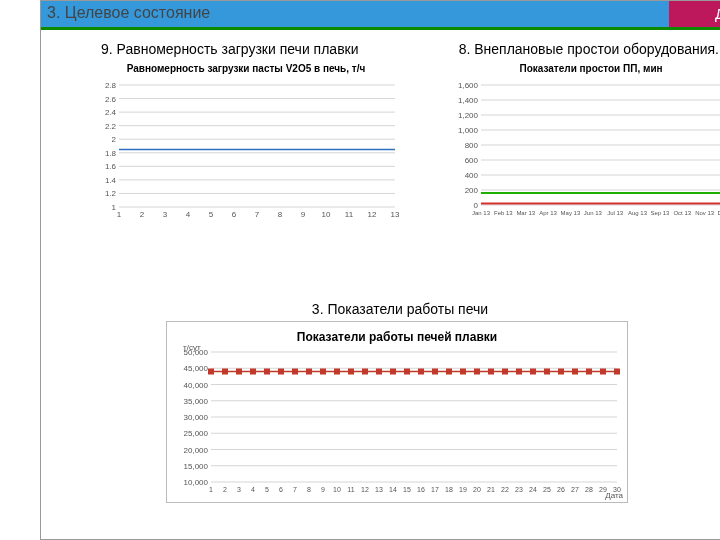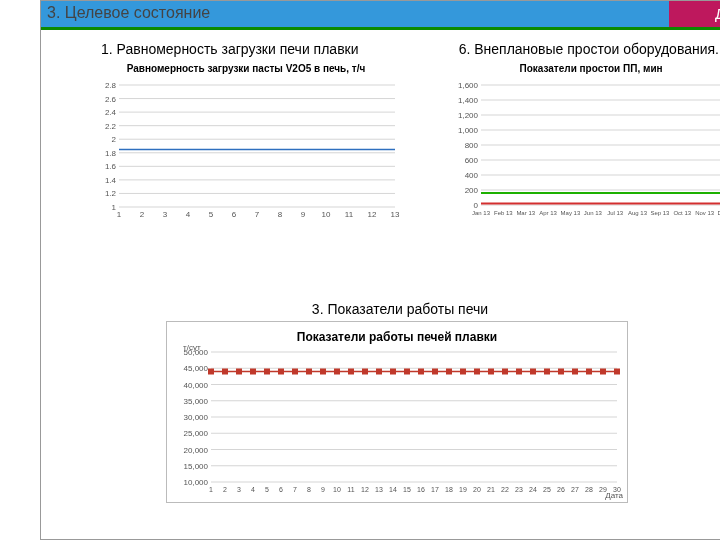--- a/index.html
+++ b/index.html
@@ -20,22 +20,22 @@
 </style>
 </head>
 <body>
 
 <div class="slide">
   <div class="header-bar"></div>
   <div class="header-title">3.  Целевое состояние</div>
   <div class="next-badge">Далее</div>
   <div class="green-line"></div>
 
-  <div class="sub1">1. Равномерность загрузки печи плавки</div>
-  <div class="sub2">6. Внеплановые простои оборудования.</div>
+  <div class="sub1">9. Равномерность загрузки печи плавки</div>
+  <div class="sub2">8. Внеплановые простои оборудования.</div>
   <div class="sub3">3. Показатели работы печи</div>
 
   <div class="chart1">
     <div class="chart-title">Равномерность загрузки пасты V2O5 в печь, т/ч</div>
     <svg id="svg1" width="310" height="160">
         <line x1="28" x2="304" y1="144" y2="144" class="gridline"></line>
         <text x="25" y="147" text-anchor="end" font-size="8" fill="#555">1</text>
         <line x1="28" x2="304" y1="130.44444444444446" y2="130.44444444444446" class="gridline"></line>
         <text x="25" y="133.44444444444446" text-anchor="end" font-size="8" fill="#555">1.2</text>
         <line x1="28" x2="304" y1="116.88888888888889" y2="116.88888888888889" class="gridline"></line>

